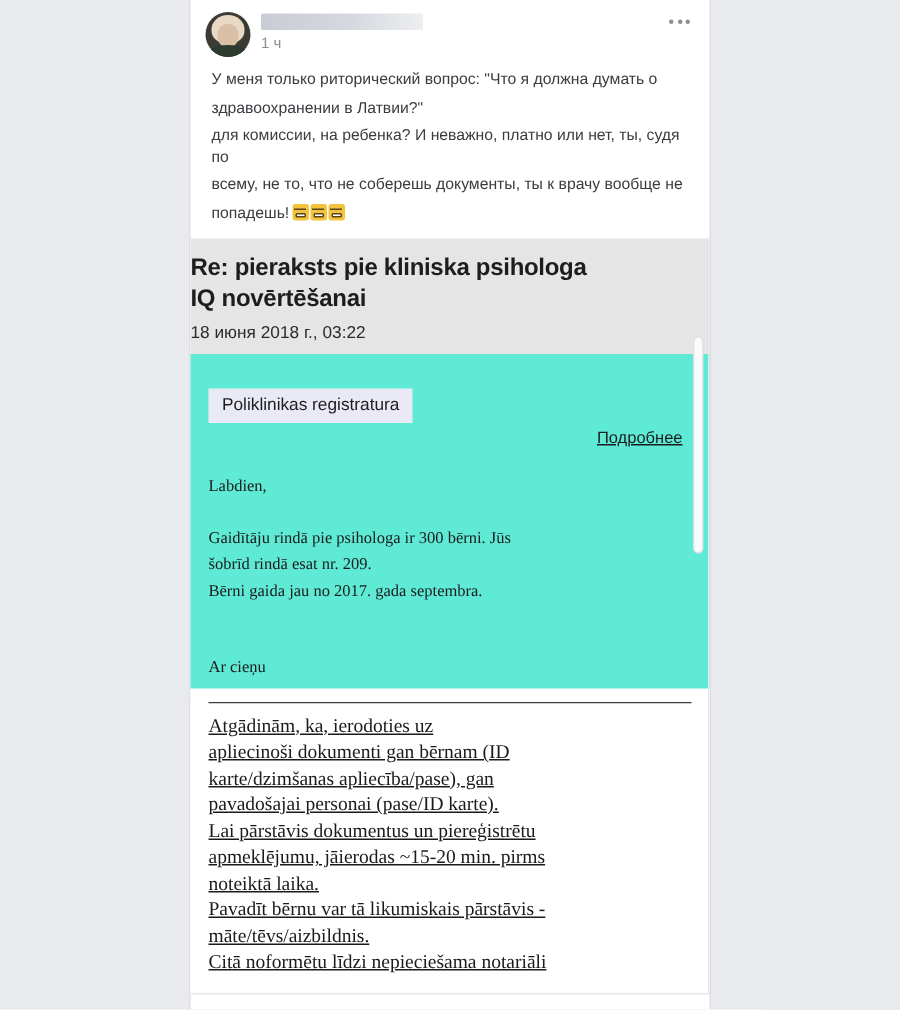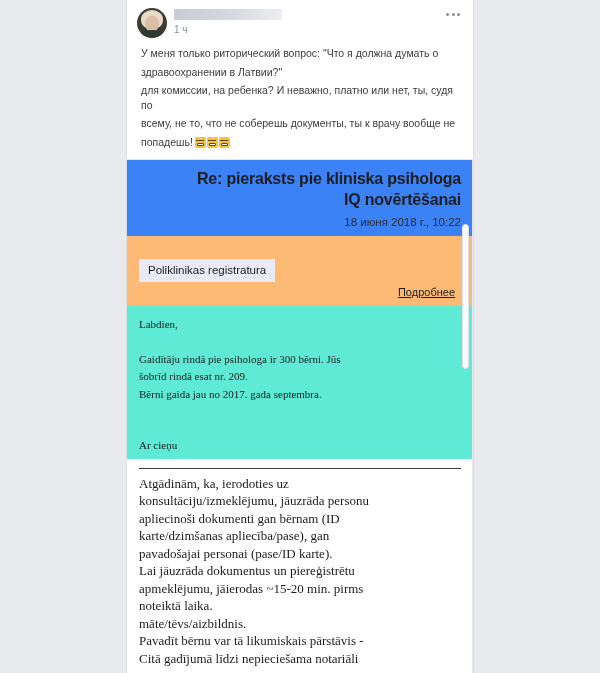--- a/index.html
+++ b/index.html
@@ -152,44 +152,43 @@
     border-top: 1px solid #e4e6eb;
     border-bottom: 1px solid #e4e6eb;
     padding: 0;
   }
   .email-inner {
     position: relative;
     padding: 0 0 0 0;
   }
 
   .subject-block {
-    padding: 8px 12px 6px 12px;
-    background: #3b82f6;
-    text-align: right;
+    padding: 8px 12px 6px 0;
+    background: #e5e5e5;
   }
   .subject {
     font-size: 16px;
     font-weight: bold;
     line-height: 21px;
     color: #1d1d1f;
     letter-spacing: -0.2px;
   }
   .maildate {
     margin-top: 5px;
     font-size: 11.5px;
     color: #2b2b2d;
     line-height: 15px;
   }
 
   .sender-bar {
     display: flex;
     align-items: center;
     justify-content: space-between;
     padding: 6px 12px 8px 12px;
-    background: #fdba74;
+    background: #5eead4;
   }
   .sender-chip {
     font-size: 11.5px;
     color: #1d1d1f;
     background: #e9eaf6;
     padding: 4px 9px 5px 9px;
     line-height: 14px;
   }
   .details-link {
     font-size: 11px;
@@ -230,21 +229,21 @@
   }
 
   .mail-notice {
     padding: 6px 12px 12px 12px;
     font-family: "Liberation Serif", serif;
     font-size: 13px;
     line-height: 17.5px;
     color: #1b1b1d;
     background: #ffffff;
   }
-  .mail-notice p { margin: 0; }
+  .mail-notice p { margin: 0; text-decoration: underline; }
 
   
   .shot-scroll-track {
     position: absolute;
     right: 4px;
     top: 64px;
     width: 7px;
     height: 145px;
     border: 1px solid #dfe1e6;
     border-radius: 4px;
@@ -297,21 +296,21 @@
           </span>
       </p>
     </div>
 
     <div class="email-shot">
       <div class="email-inner">
 
         <div class="subject-block">
           <div class="subject">Re: pieraksts pie kliniska psihologa</div>
           <div class="subject">IQ novērtēšanai</div>
-          <div class="maildate">18 июня 2018 г., 10:22</div>
+          <div class="maildate">18 июня 2018 г., 03:22</div>
         </div>
 
         <div class="sender-bar">
           <div class="sender-chip">Poliklinikas registratura</div>
           <div class="details-link">Подробнее</div>
         </div>
 
         <div class="mail-body">
           <p>Labdien,</p>
           <div class="spacer-line"></div>
@@ -320,30 +319,29 @@
           <p>Bērni gaida jau no 2017. gada septembra.</p>
           <div class="spacer-line"></div>
           <div class="spacer-line"></div>
           <p>Ar cieņu</p>
         </div>
 
         <div class="mail-divider"></div>
 
         <div class="mail-notice">
           <p>Atgādinām, ka, ierodoties uz</p>
-          <p>konsultāciju/izmeklējumu, jāuzrāda personu</p>
           <p>apliecinoši dokumenti gan bērnam (ID</p>
           <p>karte/dzimšanas apliecība/pase), gan</p>
           <p>pavadošajai personai (pase/ID karte).</p>
-          <p>Lai jāuzrāda dokumentus un piereģistrētu</p>
+          <p>Lai pārstāvis dokumentus un piereģistrētu</p>
           <p>apmeklējumu, jāierodas ~15-20 min. pirms</p>
           <p>noteiktā laika.</p>
+          <p>Pavadīt bērnu var tā likumiskais pārstāvis -</p>
           <p>māte/tēvs/aizbildnis.</p>
-          <p>Pavadīt bērnu var tā likumiskais pārstāvis -</p>
-          <p>Citā gadījumā līdzi nepieciešama notariāli</p>
+          <p>Citā noformētu līdzi nepieciešama notariāli</p>
 
         </div>
 
       </div>
       <div class="shot-scroll-track"></div>
       <div class="shot-right-edge"></div>
     </div>
 
   </div>
 </div>

